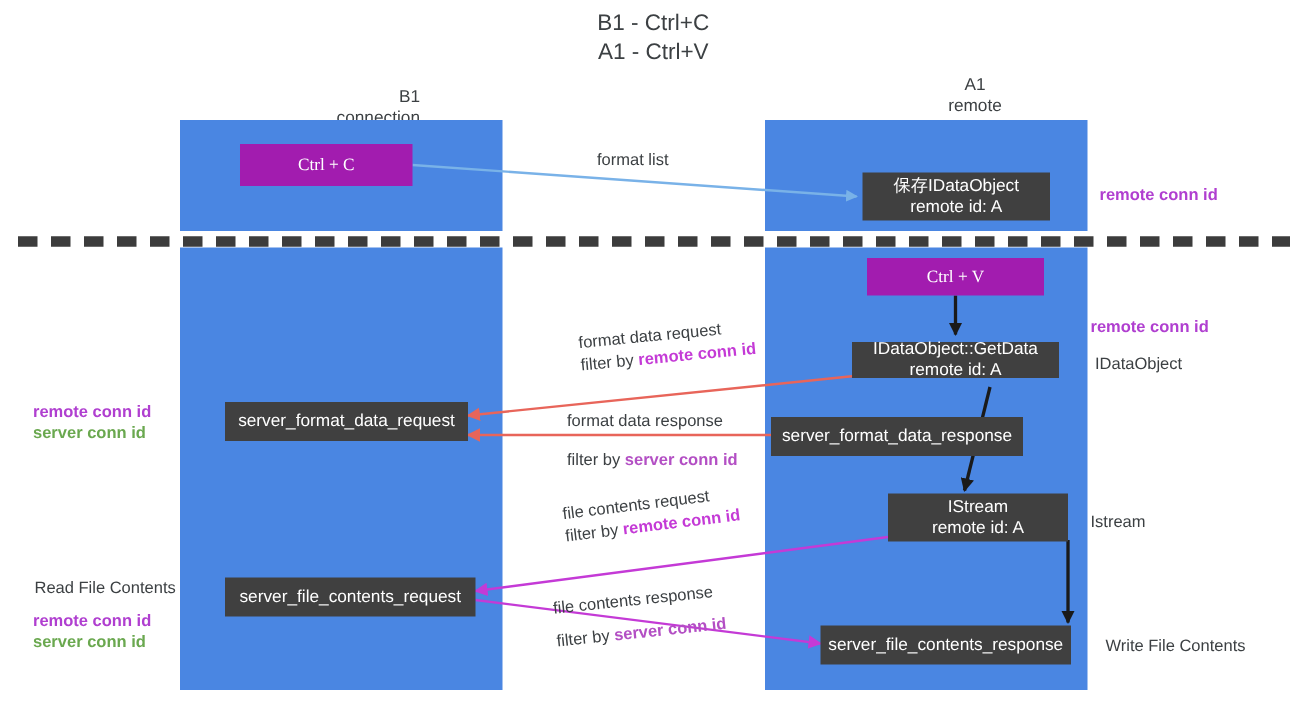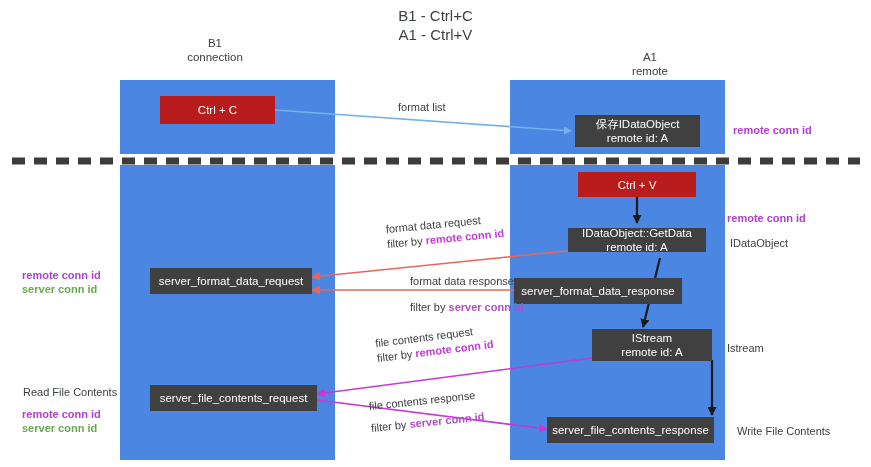--- a/index.html
+++ b/index.html
@@ -60,21 +60,21 @@
     display: flex;
     flex-direction: column;
     align-items: center;
     justify-content: center;
     text-align: center;
     color: #ffffff;
     font-size: 11.5px;
     line-height: 14px;
     white-space: pre-line;
   }
-  .node.green { background: #b91c1c; }
+  .node.green { background: #a21caf; font-family: Liberation Serif, serif; }
   .node.orange { background: #404040; }
 
   
   .edge-label {
     position: absolute;
     font-size: 11px;
     color: #3c4043;
     line-height: 15px;
     white-space: nowrap;
   }
@@ -97,21 +97,21 @@
   .side-note.plain  { color: #3c4043; font-weight: normal; }
 </style>
 </head>
 <body>
 
 <div id="canvas">
 
   <div class="title">B1 - Ctrl+C
 A1 - Ctrl+V</div>
 
-  <div class="col-head" style="left:150px; top:36px; width:130px;">B1
+  <div class="col-head" style="left:150px; top:58px; width:130px;text-align:right;">B1
 connection</div>
   <div class="col-head" style="left:585px; top:50px; width:130px;">A1
 remote</div>
 
   <div class="lane" style="left:120px; top:80px;  width:215px; height:74px;"></div>
   <div class="lane" style="left:120px; top:165px; width:215px; height:295px;"></div>
   <div class="lane" style="left:510px; top:80px;  width:215px; height:74px;"></div>
   <div class="lane" style="left:510px; top:165px; width:215px; height:295px;"></div>
 
   <svg class="layer" viewBox="0 0 871 467" xmlns="http://www.w3.org/2000/svg">
@@ -175,21 +175,21 @@
   </div>
 
   <div class="edge-label rot" style="left:388px; top:222px; transform:rotate(-5.5deg);">
     <div>format data request</div>
     <div>
       <span>filter by</span>
       <span class="hl-remote">remote conn id</span>
     </div>
   </div>
 
-  <div class="edge-label" style="left:378px; top:274px;margin-left:32px;">
+  <div class="edge-label" style="left:378px; top:274px;">
     <div>format data response</div>
     <div style="margin-top:11px;">
       <span>filter by</span>
       <span class="hl-server">server conn id</span>
     </div>
   </div>
 
   <div class="edge-label rot" style="left:378px; top:336px; transform:rotate(-7deg);">
     <div>file contents request</div>
     <div>

